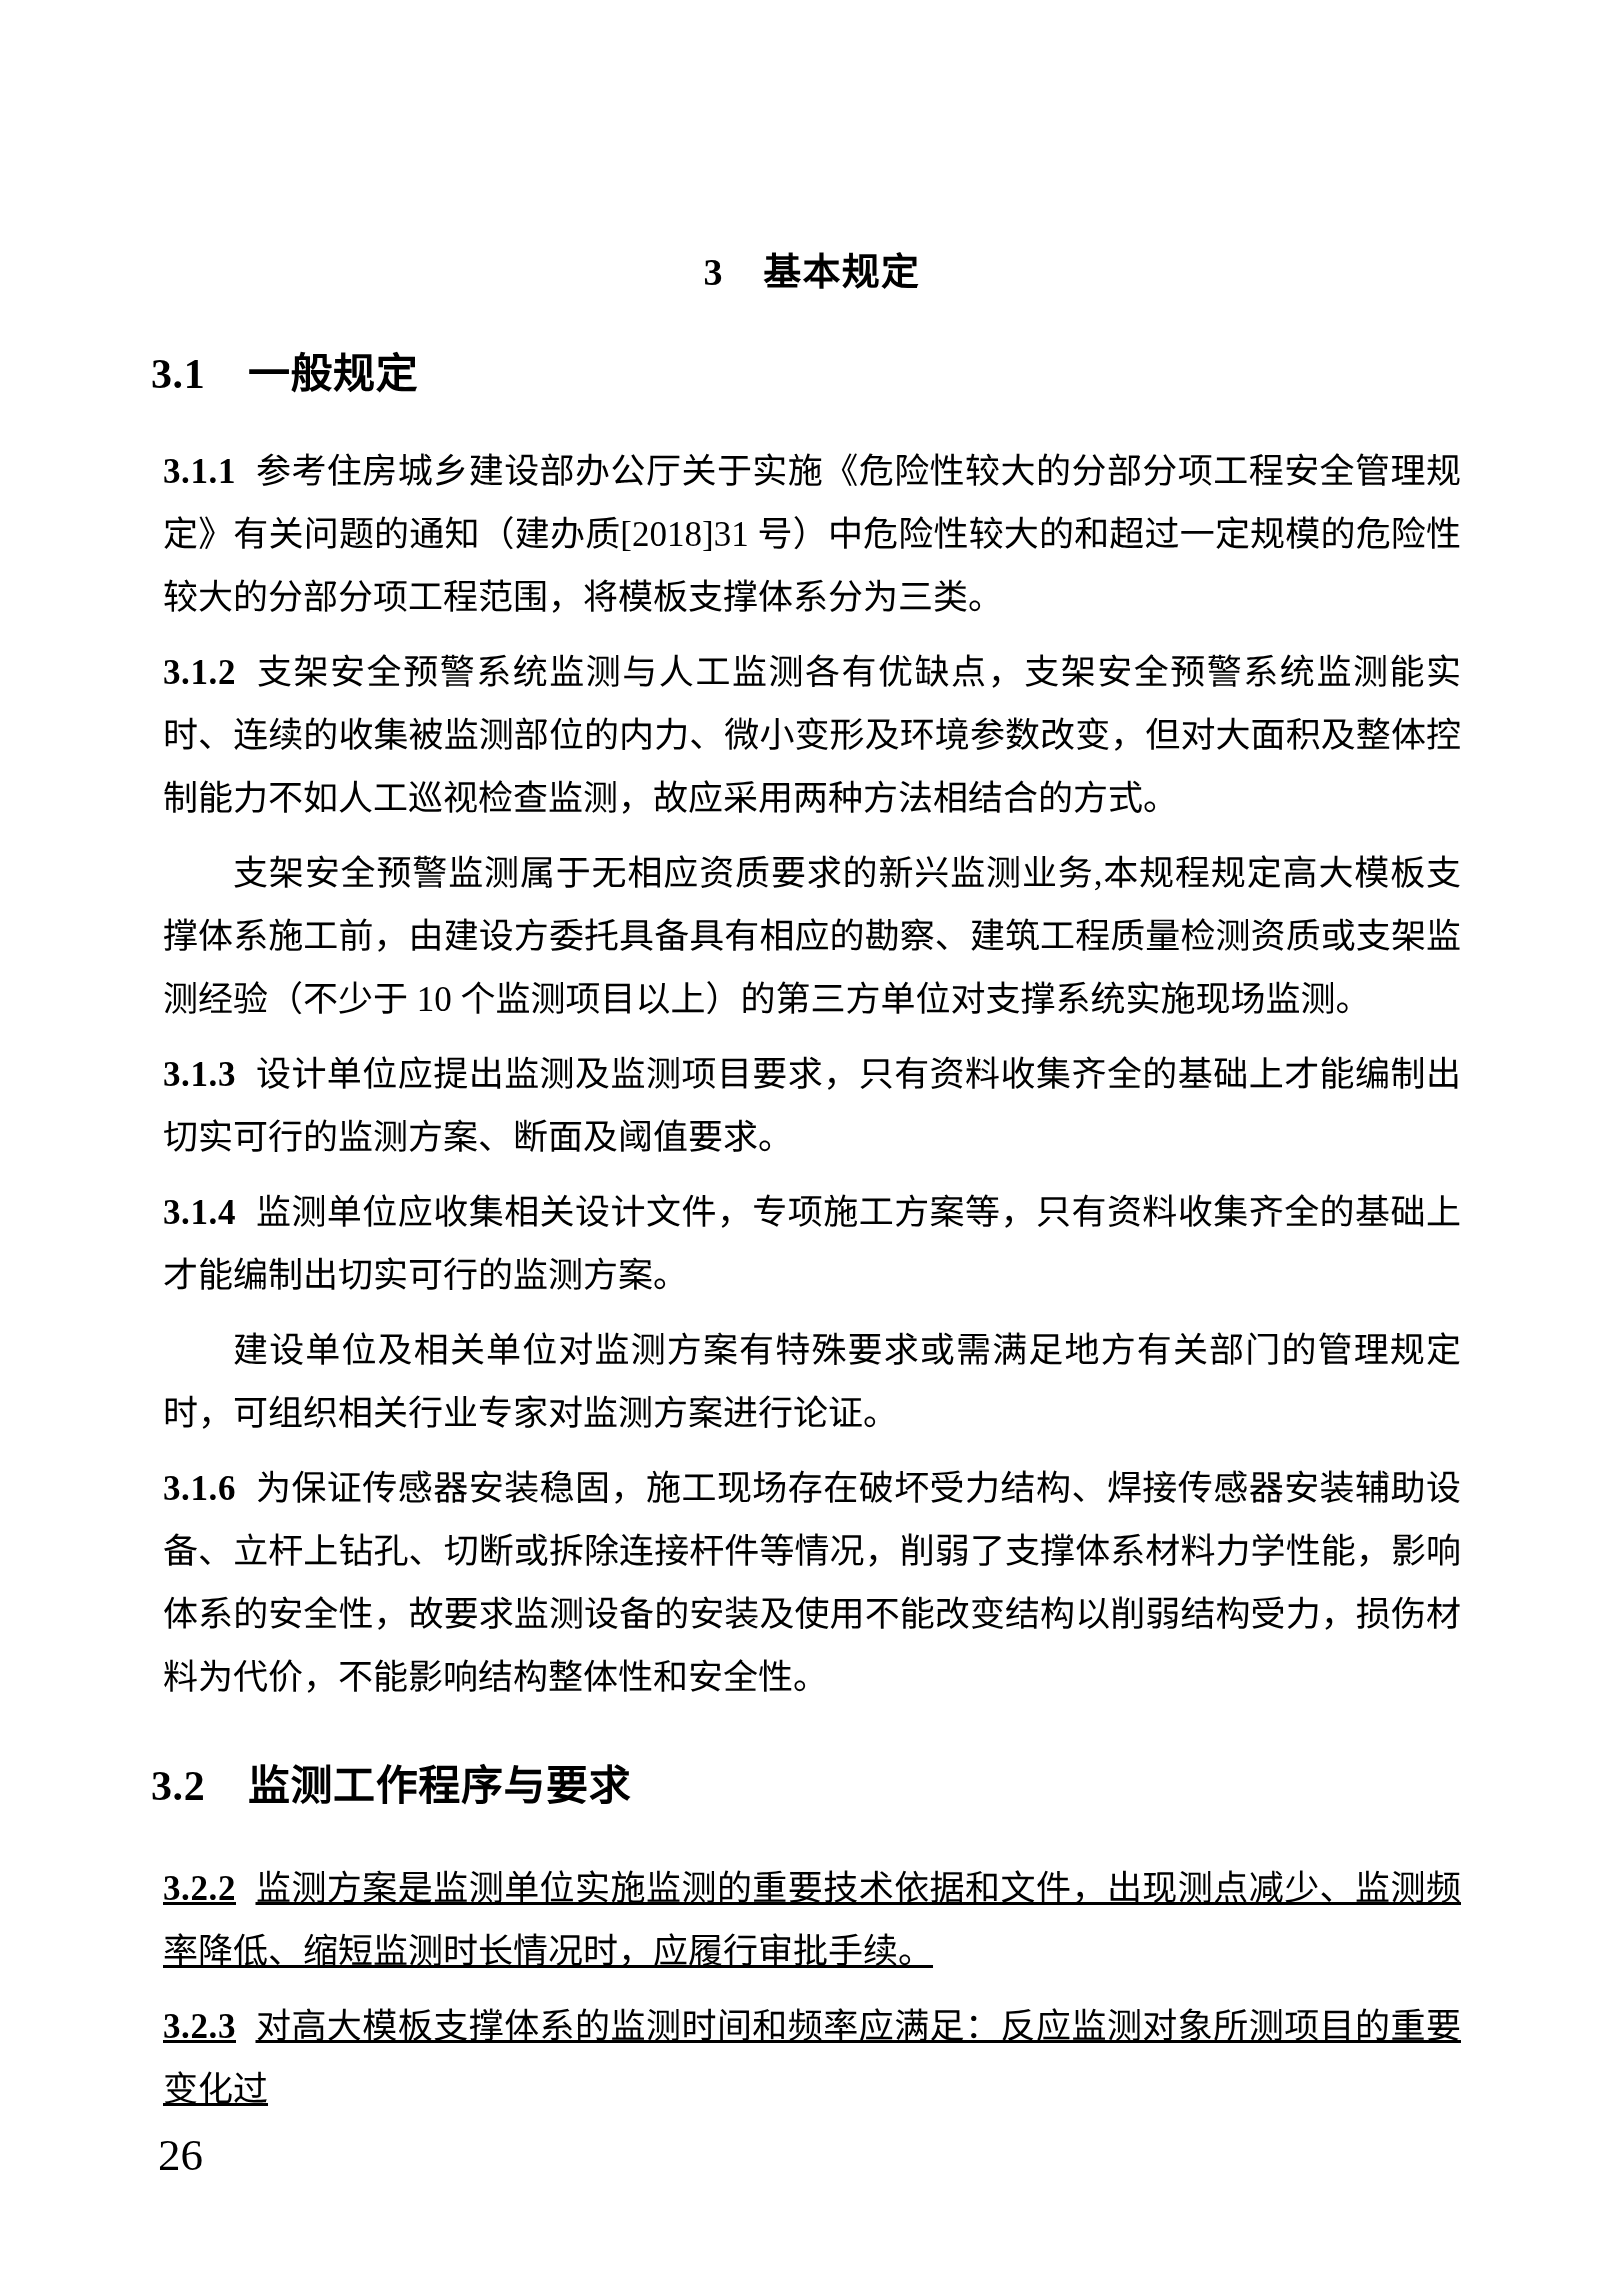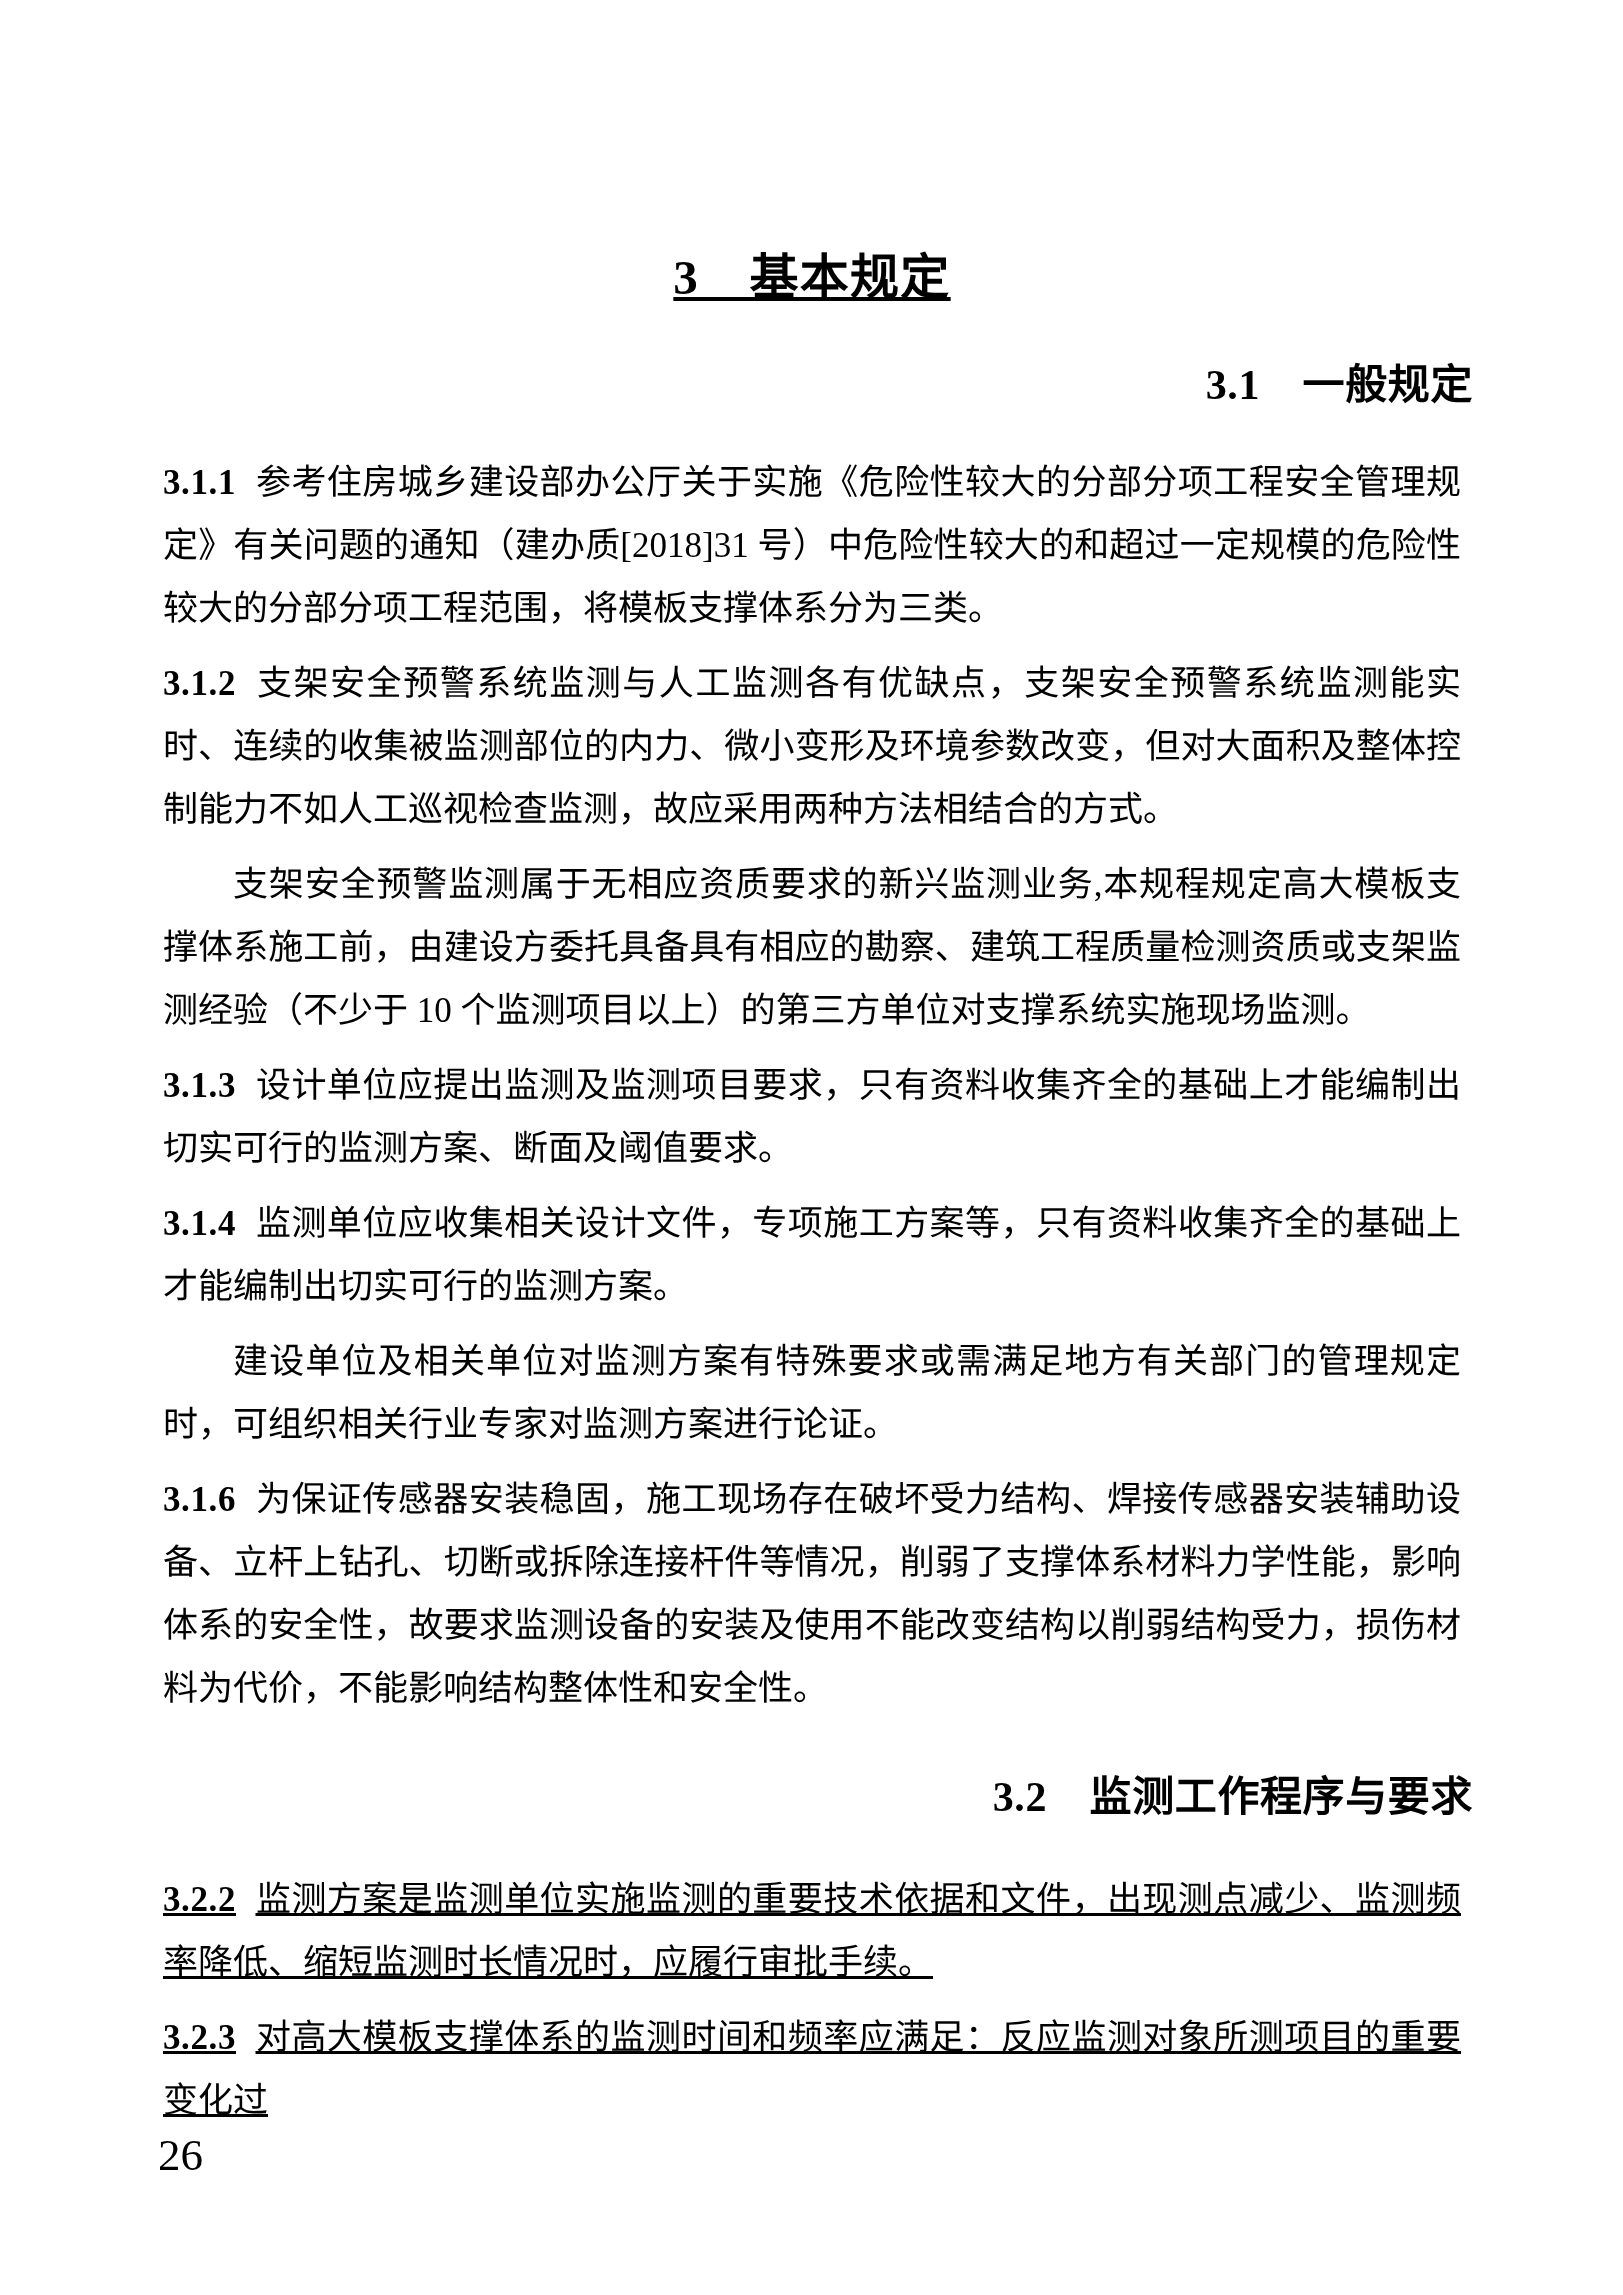--- a/index.html
+++ b/index.html
@@ -23,30 +23,29 @@
   .content {
     position: absolute;
     left: 151px;
     top: 0;
     width: 1322px;
   }
   h1.chapter-title {
     margin: 253px 0 0 0;
     padding: 0;
     text-align: center;
-    font-size: 49px;
+    font-size: 38px;
     line-height: 1;
     font-weight: bold;
     letter-spacing: 1.3px;
-    text-decoration: underline;
   }
   h2.section-heading {
     margin: 62px 0 0 0;
     padding: 0;
-    text-align: right;
+    text-align: left;
     font-size: 42px;
     line-height: 1;
     font-weight: bold;
     letter-spacing: 0.6px;
   }
   h2.section-heading-2 {
     margin: 56px 0 0 0;
   }
   .body-block {
     margin-top: 45px;

